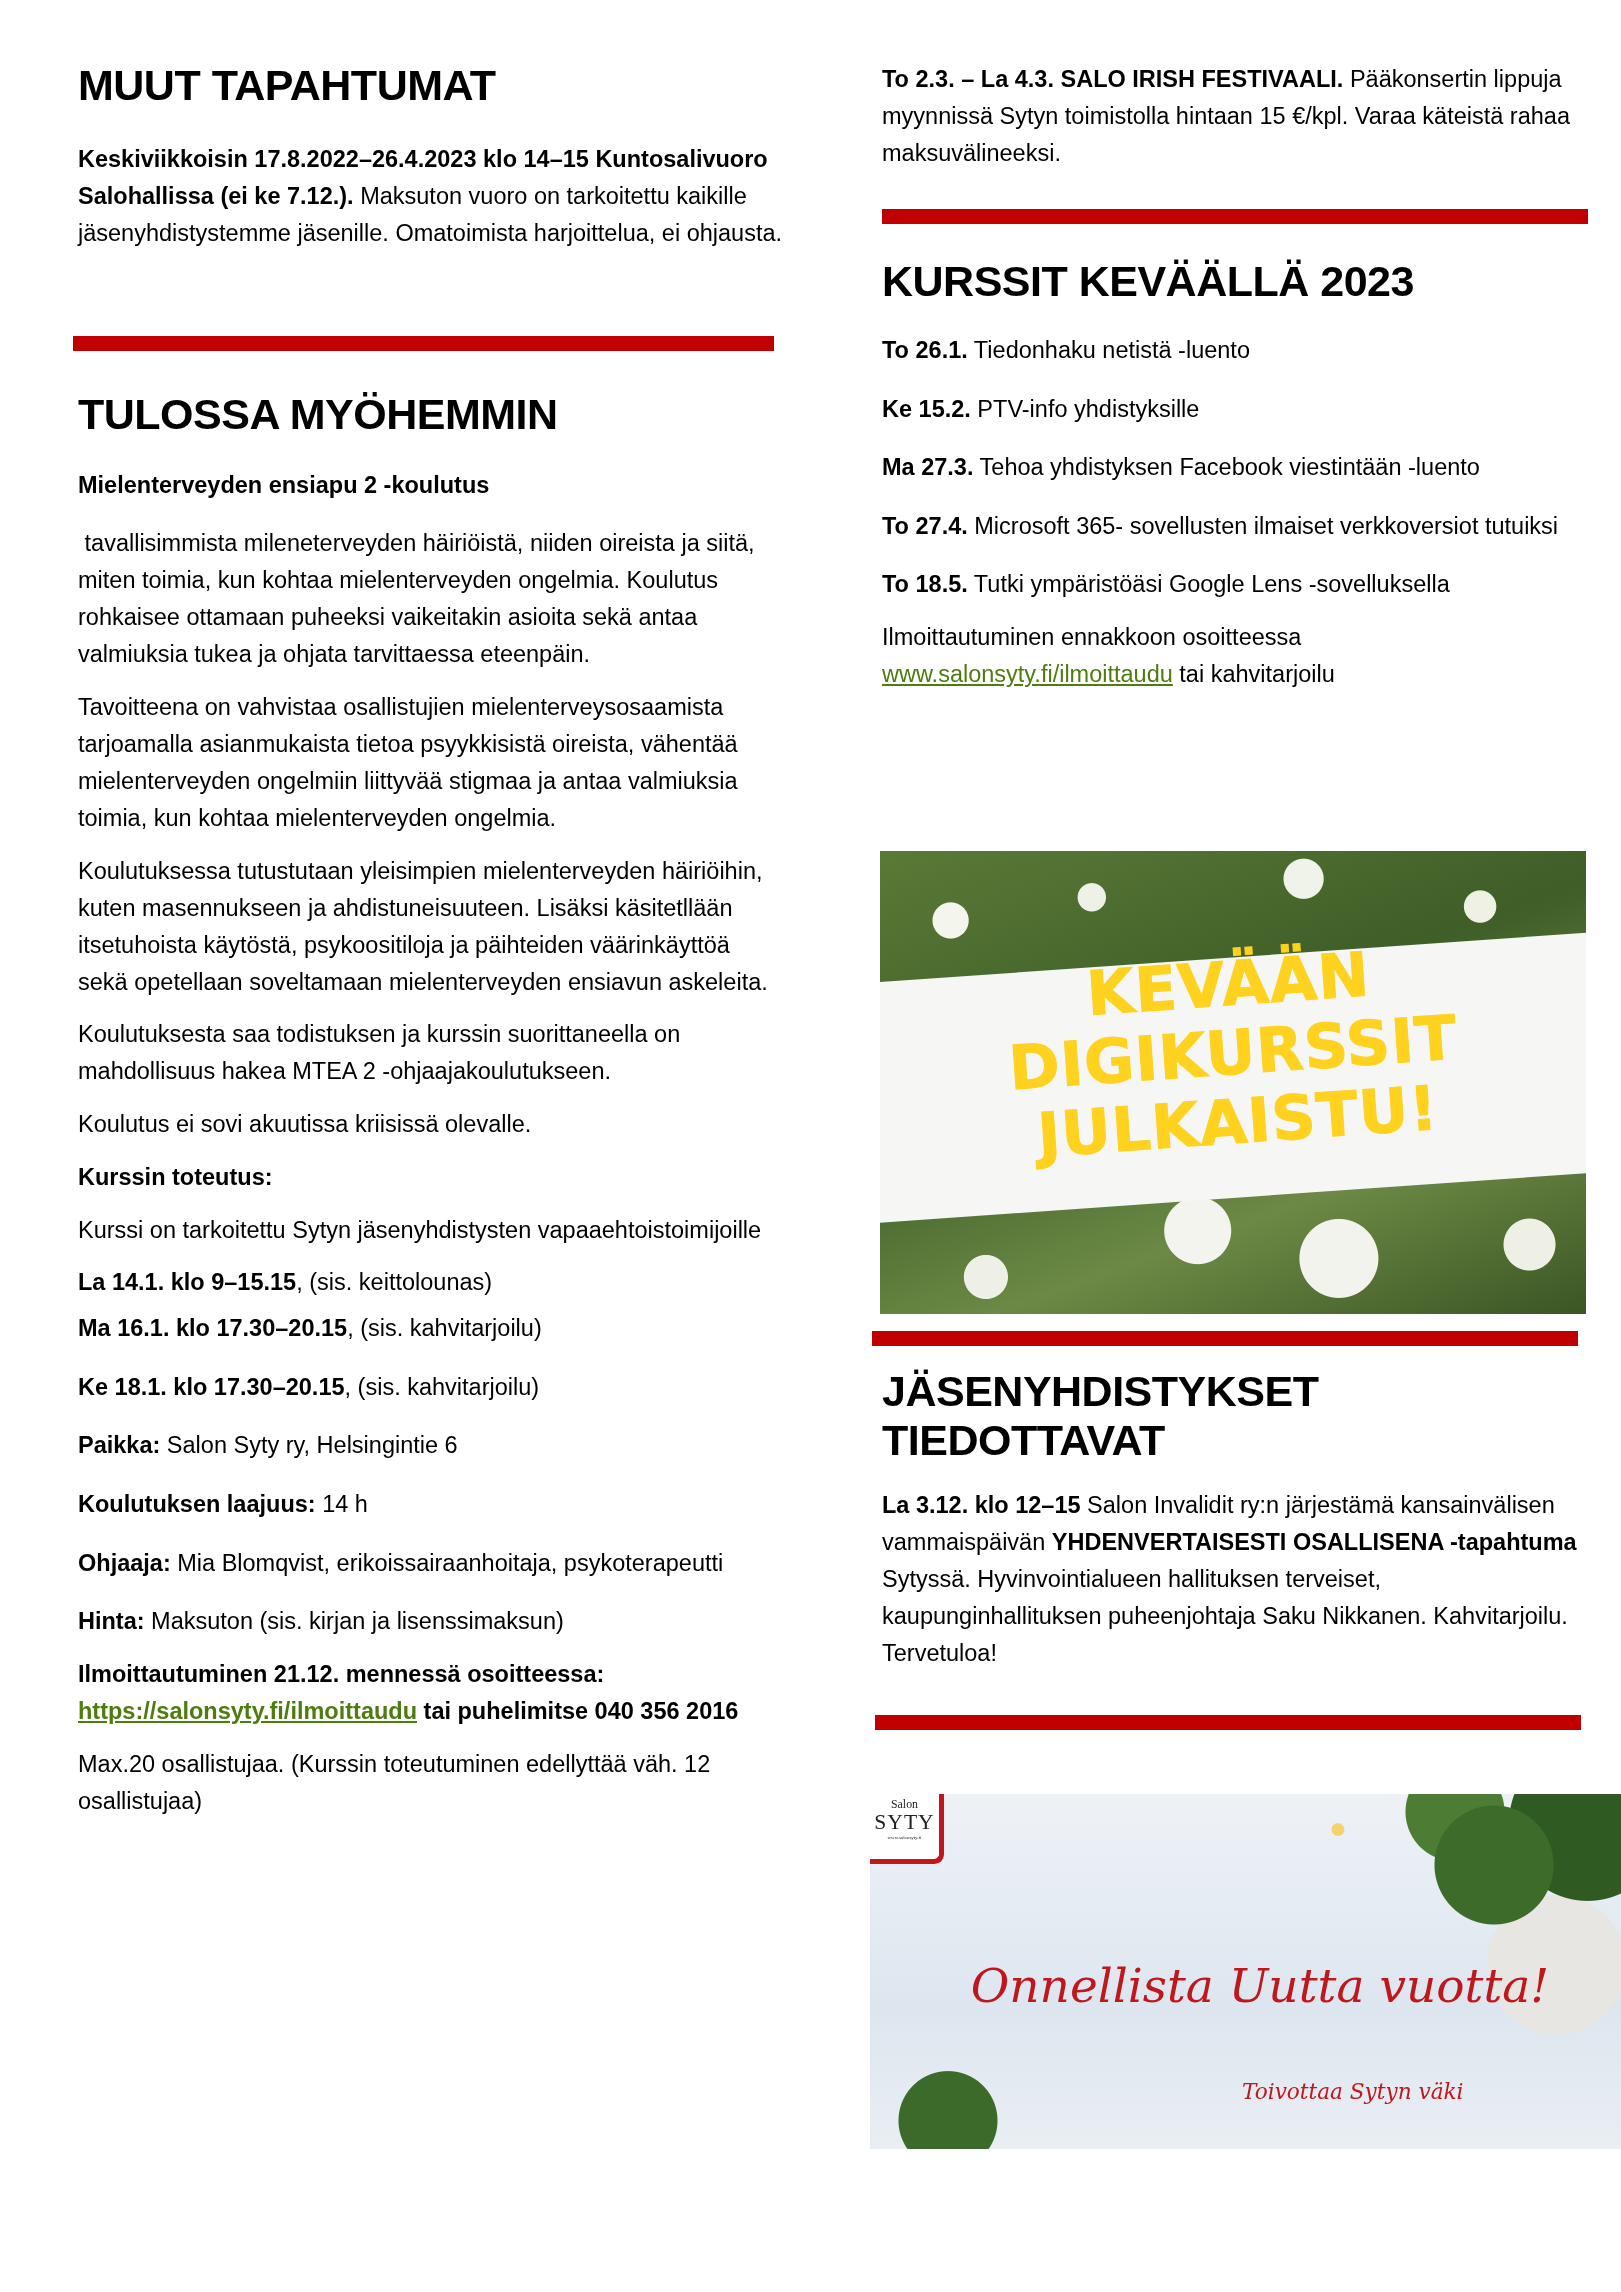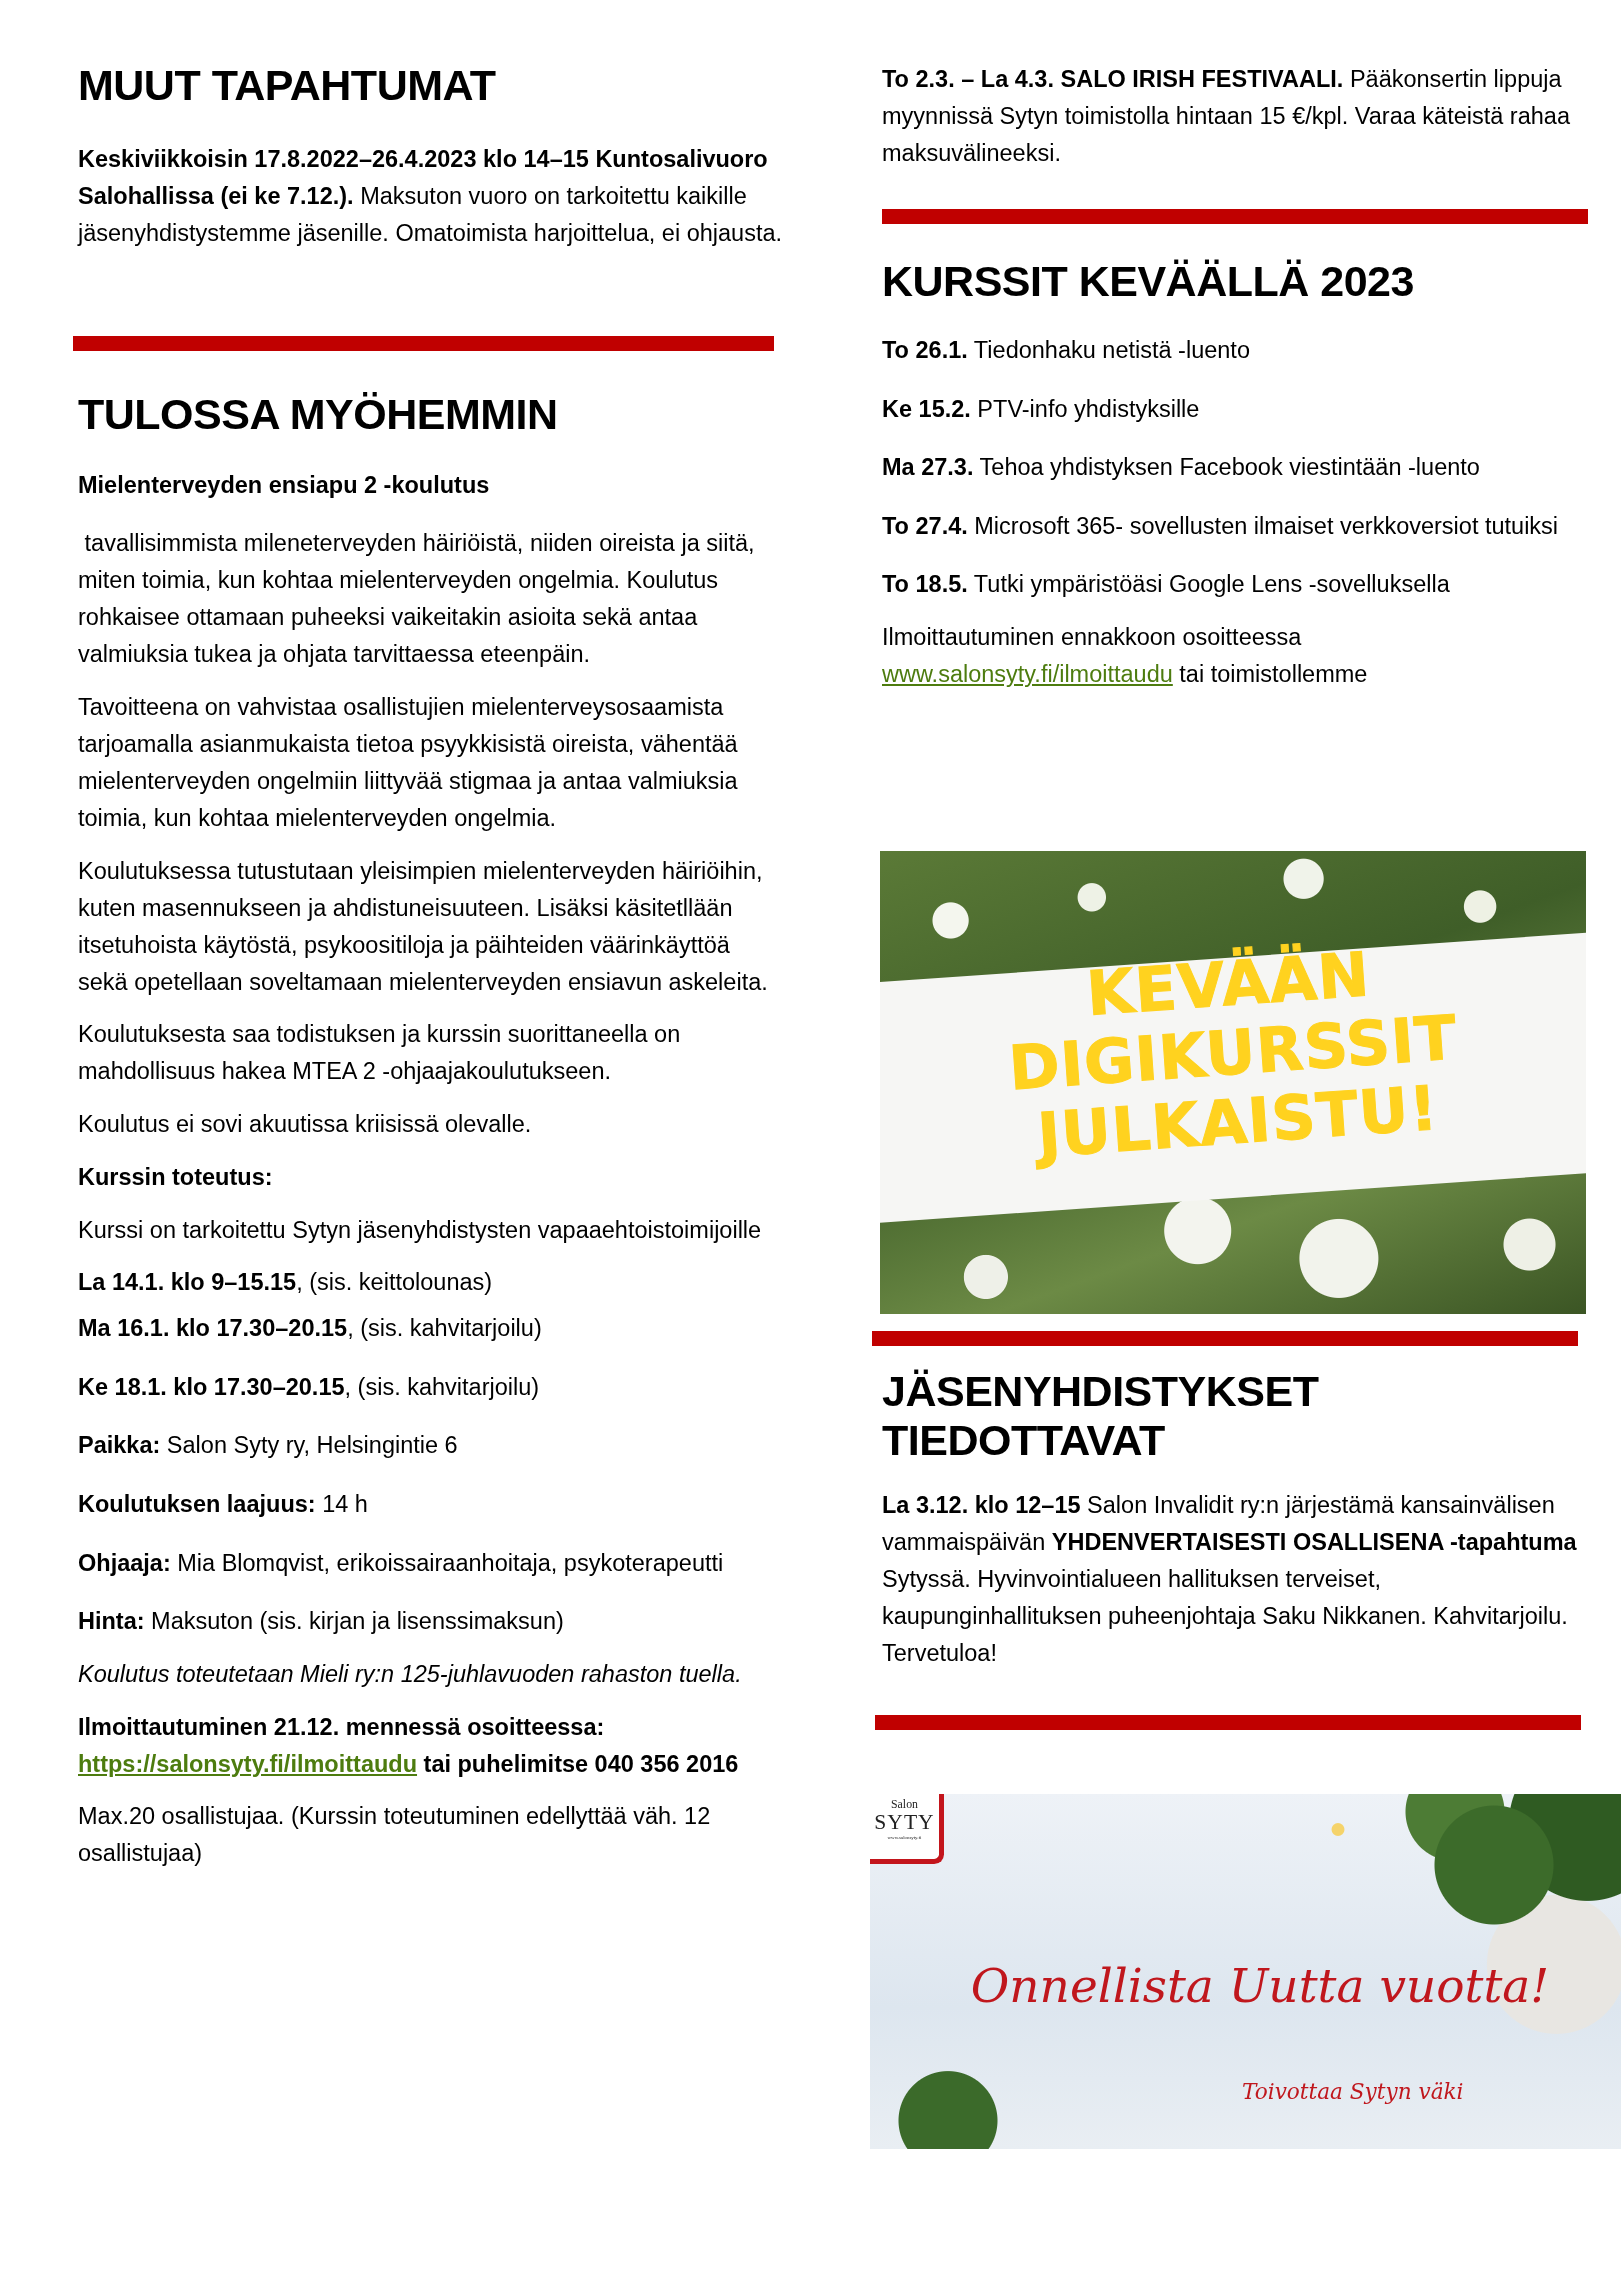--- a/index.html
+++ b/index.html
@@ -78,21 +78,20 @@
     <p style="margin-top:15.7px">Koulutus ei sovi akuutissa kriisissä olevalle.</p>
     <p style="margin-top:15.7px"><b>Kurssin toteutus:</b></p>
     <p style="margin-top:15.7px">Kurssi on tarkoitettu Sytyn jäsenyhdistysten vapaaehtoistoimijoille</p>
     <p style="margin-top:15.7px"><b>La 14.1. klo 9–15.15</b><span>, (sis. keittolounas)</span></p>
     <p style="margin-top:9px"><b>Ma 16.1. klo 17.30–20.15</b><span>, (sis. kahvitarjoilu)</span></p>
     <p style="margin-top:21.6px"><b>Ke 18.1. klo 17.30–20.15</b><span>, (sis. kahvitarjoilu)</span></p>
     <p style="margin-top:21.6px"><b>Paikka:</b><span> Salon Syty ry, Helsingintie 6</span></p>
     <p style="margin-top:21.6px"><b>Koulutuksen laajuus:</b><span> 14 h</span></p>
     <p style="margin-top:21.6px"><b>Ohjaaja:</b><span> Mia Blomqvist, erikoissairaanhoitaja, psykoterapeutti</span></p>
     <p style="margin-top:21.6px"><b>Hinta:</b><span> Maksuton (sis. kirjan ja lisenssimaksun)</span></p>
-    <p style="margin-top:15.7px" class="it">Koulutus toteutetaan Mieli ry:n 125-juhlavuoden rahaston tuella.</p>
     <p style="margin-top:15.7px">
       <b>Ilmoittautuminen 21.12. mennessä osoitteessa: </b><a class="link" href="#" style="font-weight:700">https://salonsyty.fi/ilmoittaudu</a><b> tai puhelimitse 040 356 2016</b>
     </p>
     <p style="margin-top:15.7px">Max.20 osallistujaa. (Kurssin toteutuminen edellyttää väh. 12 osallistujaa)</p>
   </div>
 </div>
 
 <div class="col right">
   <div class="abs" style="top:61px">
     <p><b>To 2.3. – La 4.3. SALO IRISH FESTIVAALI.</b><span> Pääkonsertin lippuja myynnissä Sytyn toimistolla hintaan 15 €/kpl. Varaa käteistä rahaa maksuvälineeksi.</span></p>
@@ -101,21 +100,21 @@
   <div class="redbar" style="left:0;width:706px;top:209px"></div>
 
   <div class="abs" style="top:257px">
     <h1>KURSSIT KEVÄÄLLÄ 2023</h1>
     <p style="margin-top:25.5px"><b>To 26.1.</b><span> Tiedonhaku netistä -luento</span></p>
     <p style="margin-top:21.6px"><b>Ke 15.2.</b><span> PTV-info yhdistyksille</span></p>
     <p style="margin-top:21.6px"><b>Ma 27.3.</b><span> Tehoa yhdistyksen Facebook viestintään -luento</span></p>
     <p style="margin-top:21.6px"><b>To 27.4.</b><span> Microsoft 365- sovellusten ilmaiset verkkoversiot tutuiksi</span></p>
     <p style="margin-top:21.6px"><b>To 18.5.</b><span> Tutki ympäristöäsi Google Lens -sovelluksella</span></p>
     <p style="margin-top:15.7px">
-      <span>Ilmoittautuminen ennakkoon osoitteessa </span><br><a class="link" href="#">www.salonsyty.fi/ilmoittaudu</a><span> tai toimistollemme</span>
+      <span>Ilmoittautuminen ennakkoon osoitteessa </span><br><a class="link" href="#">www.salonsyty.fi/ilmoittaudu</a><span> tai kahvitarjoilu</span>
     </p>
   </div>
 </div>
 
 <div class="banner kev">
   <div class="strip"></div>
   <div class="txt">
     <div>KEVÄÄN</div>
     <div>DIGIKURSSIT</div>
     <div>JULKAISTU!</div>

